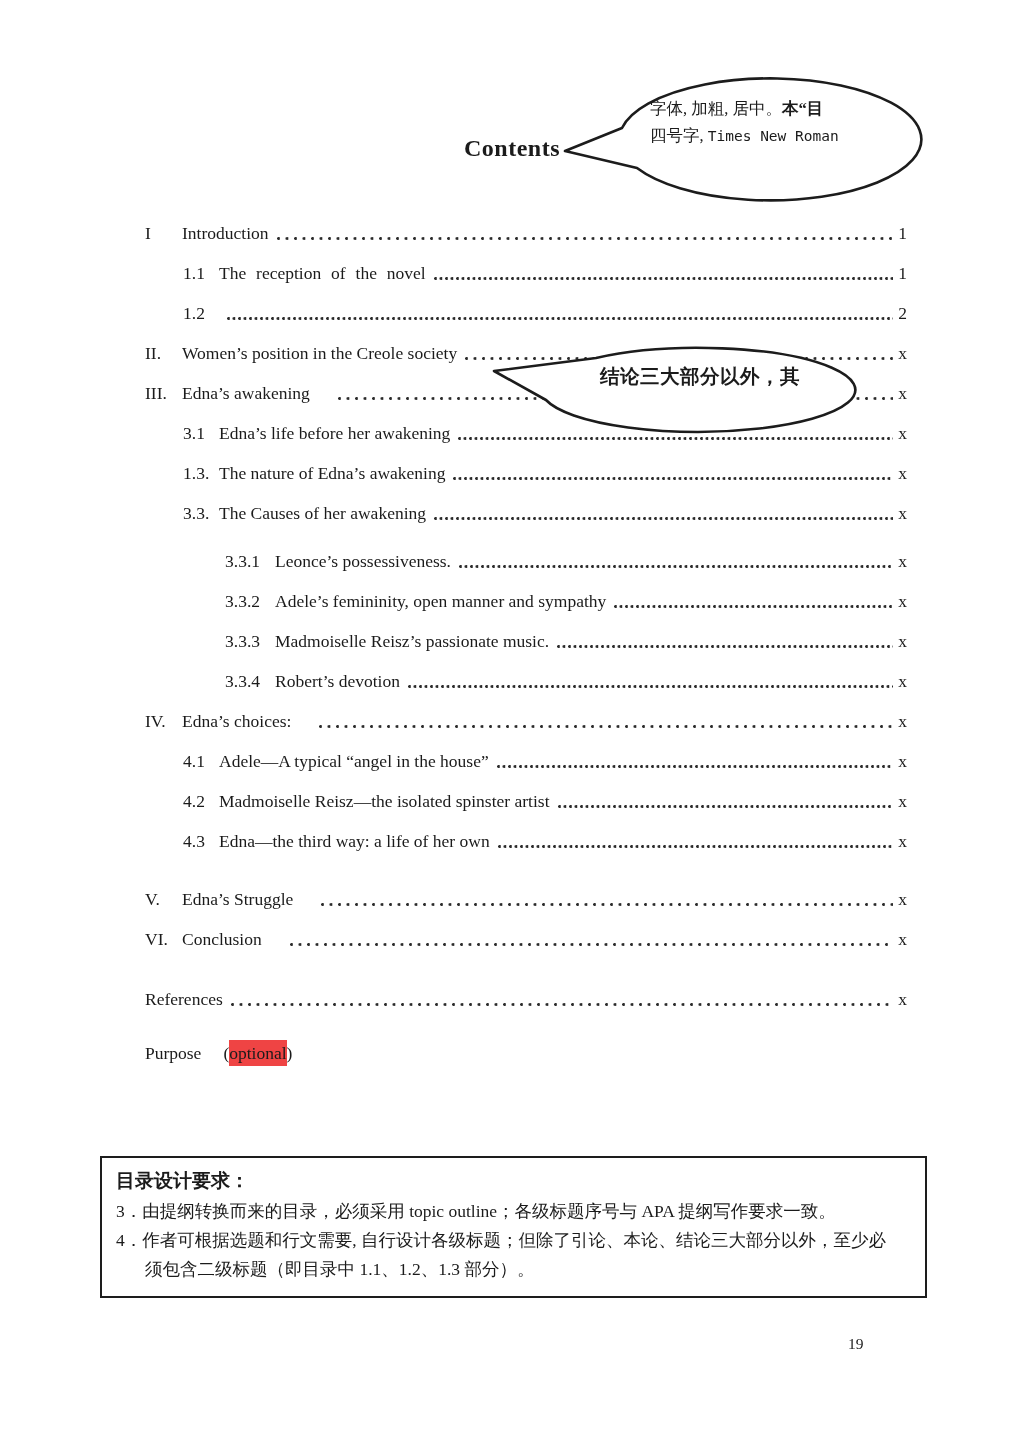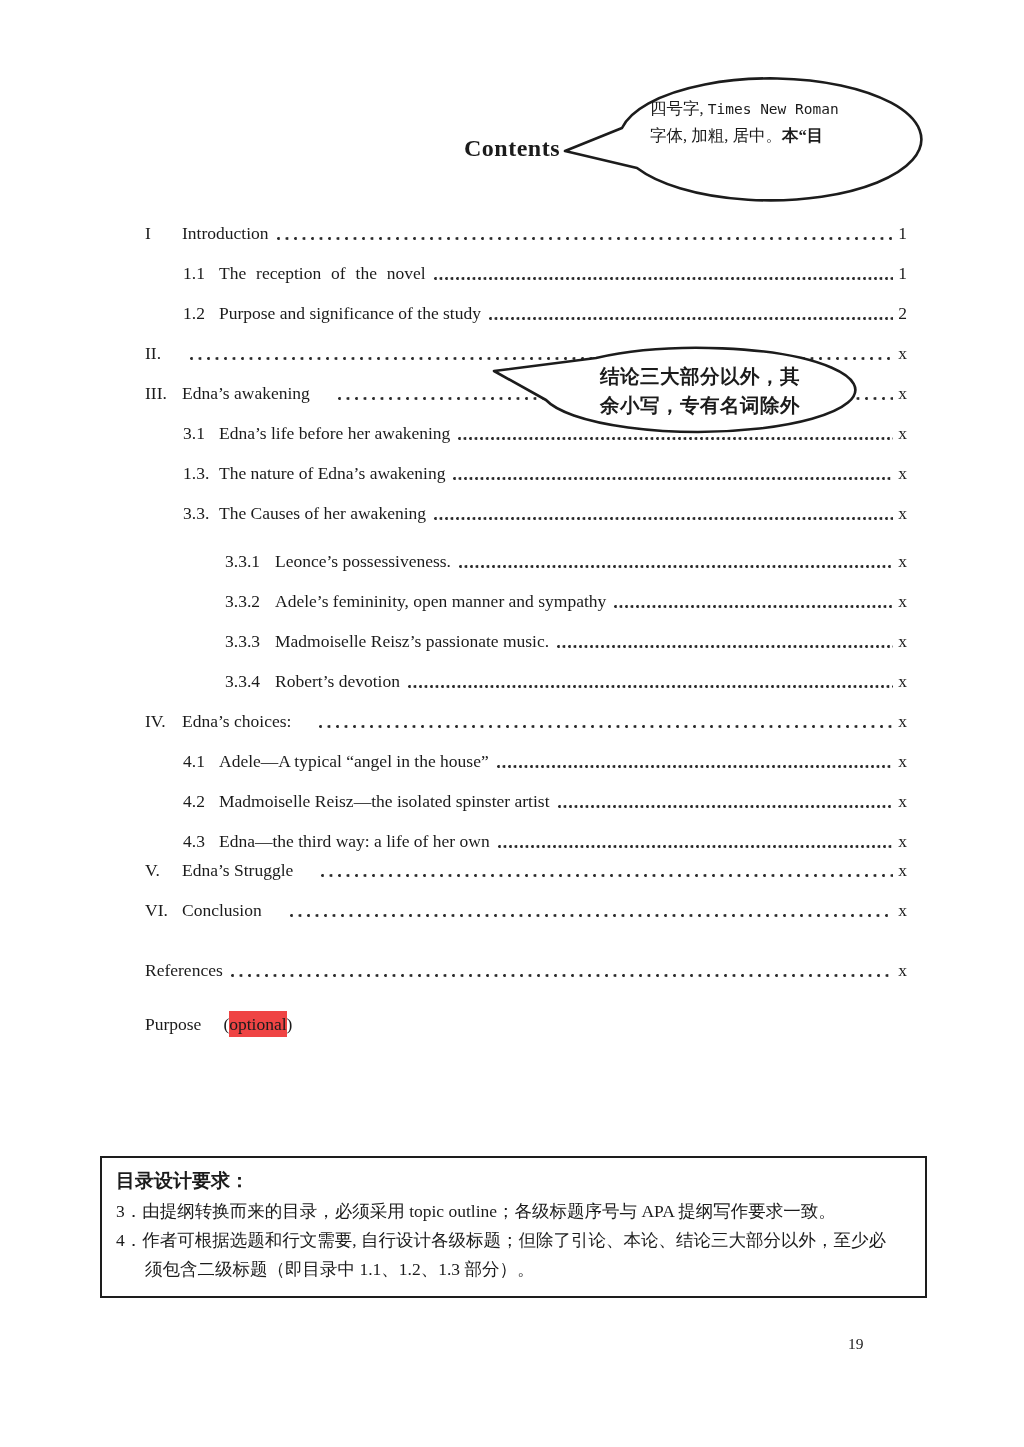--- a/index.html
+++ b/index.html
@@ -71,21 +71,21 @@
     background-image:radial-gradient(circle at 1.5px 1.5px, #2b2b2b 1.25px, transparent 1.6px);
     background-repeat:repeat-x;
     background-position:left bottom;
   }
   .leader.sparse{background-size:8.5px 3px;}
   .leader.dense{background-size:5.5px 3px;}
   .toc-row.gap .leader{margin-left:28px;}
   .toc-row .pg{flex:0 0 auto;min-width:12px;text-align:right;}
   
   #toc .toc-row:nth-child(8){margin-bottom:22px;}
-  #toc .toc-row:nth-child(16){margin-bottom:3px;}
+  #toc .toc-row:nth-child(16){margin-bottom:32px;}
   #toc .toc-row:nth-child(18){margin-bottom:34px;}
   #toc .toc-row:nth-child(19){margin-bottom:28px;}
   .appendix .ap-word{margin-right:22px;}
   .hl{background:#ef4444;}
   
   .req-box{
     position:absolute;z-index:2;
     left:100px;top:1156px;width:827px;
     box-sizing:border-box;
     border:2px solid #1d1d1d;
@@ -109,50 +109,49 @@
 <div class="page">
 
   <h1 class="title">Contents</h1>
 
   <svg class="bubbles" viewBox="0 0 1024 1447" xmlns="http://www.w3.org/2000/svg">
     <path class="bubble-shape" d="M 622 128 A 151 61 0 1 1 637 168 L 565 151 Z"></path>
     <path class="bubble-shape" d="M 596 358 A 157 42 0 1 1 546 400 L 494 371 Z"></path>
   </svg>
 
   <div class="bubble1-text">
+    <div><span>字体, 加粗, 居中。</span><b>本“目</b></div>
     <div><span>四号字, </span><span class="mono">Times New Roman</span></div>
-    <div><span>字体, 加粗, 居中。</span><b>本“目</b></div>
   </div>
 
   <div class="bubble2-text">
     <div>结论三大部分以外，其</div>
-    <div>余小写，专有名词除外</div>
   </div>
 
   <div id="toc">
     <div class="toc-row l1">
         <span class="num">I</span>
         <span class="label">Introduction</span>
         <span class="leader sparse"></span>
         <span class="pg">1</span>
       </div>
       <div class="toc-row l2">
         <span class="num">1.1</span>
         <span class="label">The reception of the novel</span>
         <span class="leader dense"></span>
         <span class="pg">1</span>
       </div>
       <div class="toc-row l2">
         <span class="num">1.2</span>
-        <span class="label">Purpose and significance of the study</span>
         <span class="leader dense"></span>
         <span class="pg">2</span>
       </div>
       <div class="toc-row l1">
         <span class="num">II.</span>
+        <span class="label">Women’s position in the Creole society</span>
         <span class="leader sparse"></span>
         <span class="pg">x</span>
       </div>
       <div class="toc-row l1 gap">
         <span class="num">III.</span>
         <span class="label">Edna’s awakening</span>
         <span class="leader sparse"></span>
         <span class="pg">x</span>
       </div>
       <div class="toc-row l2">

